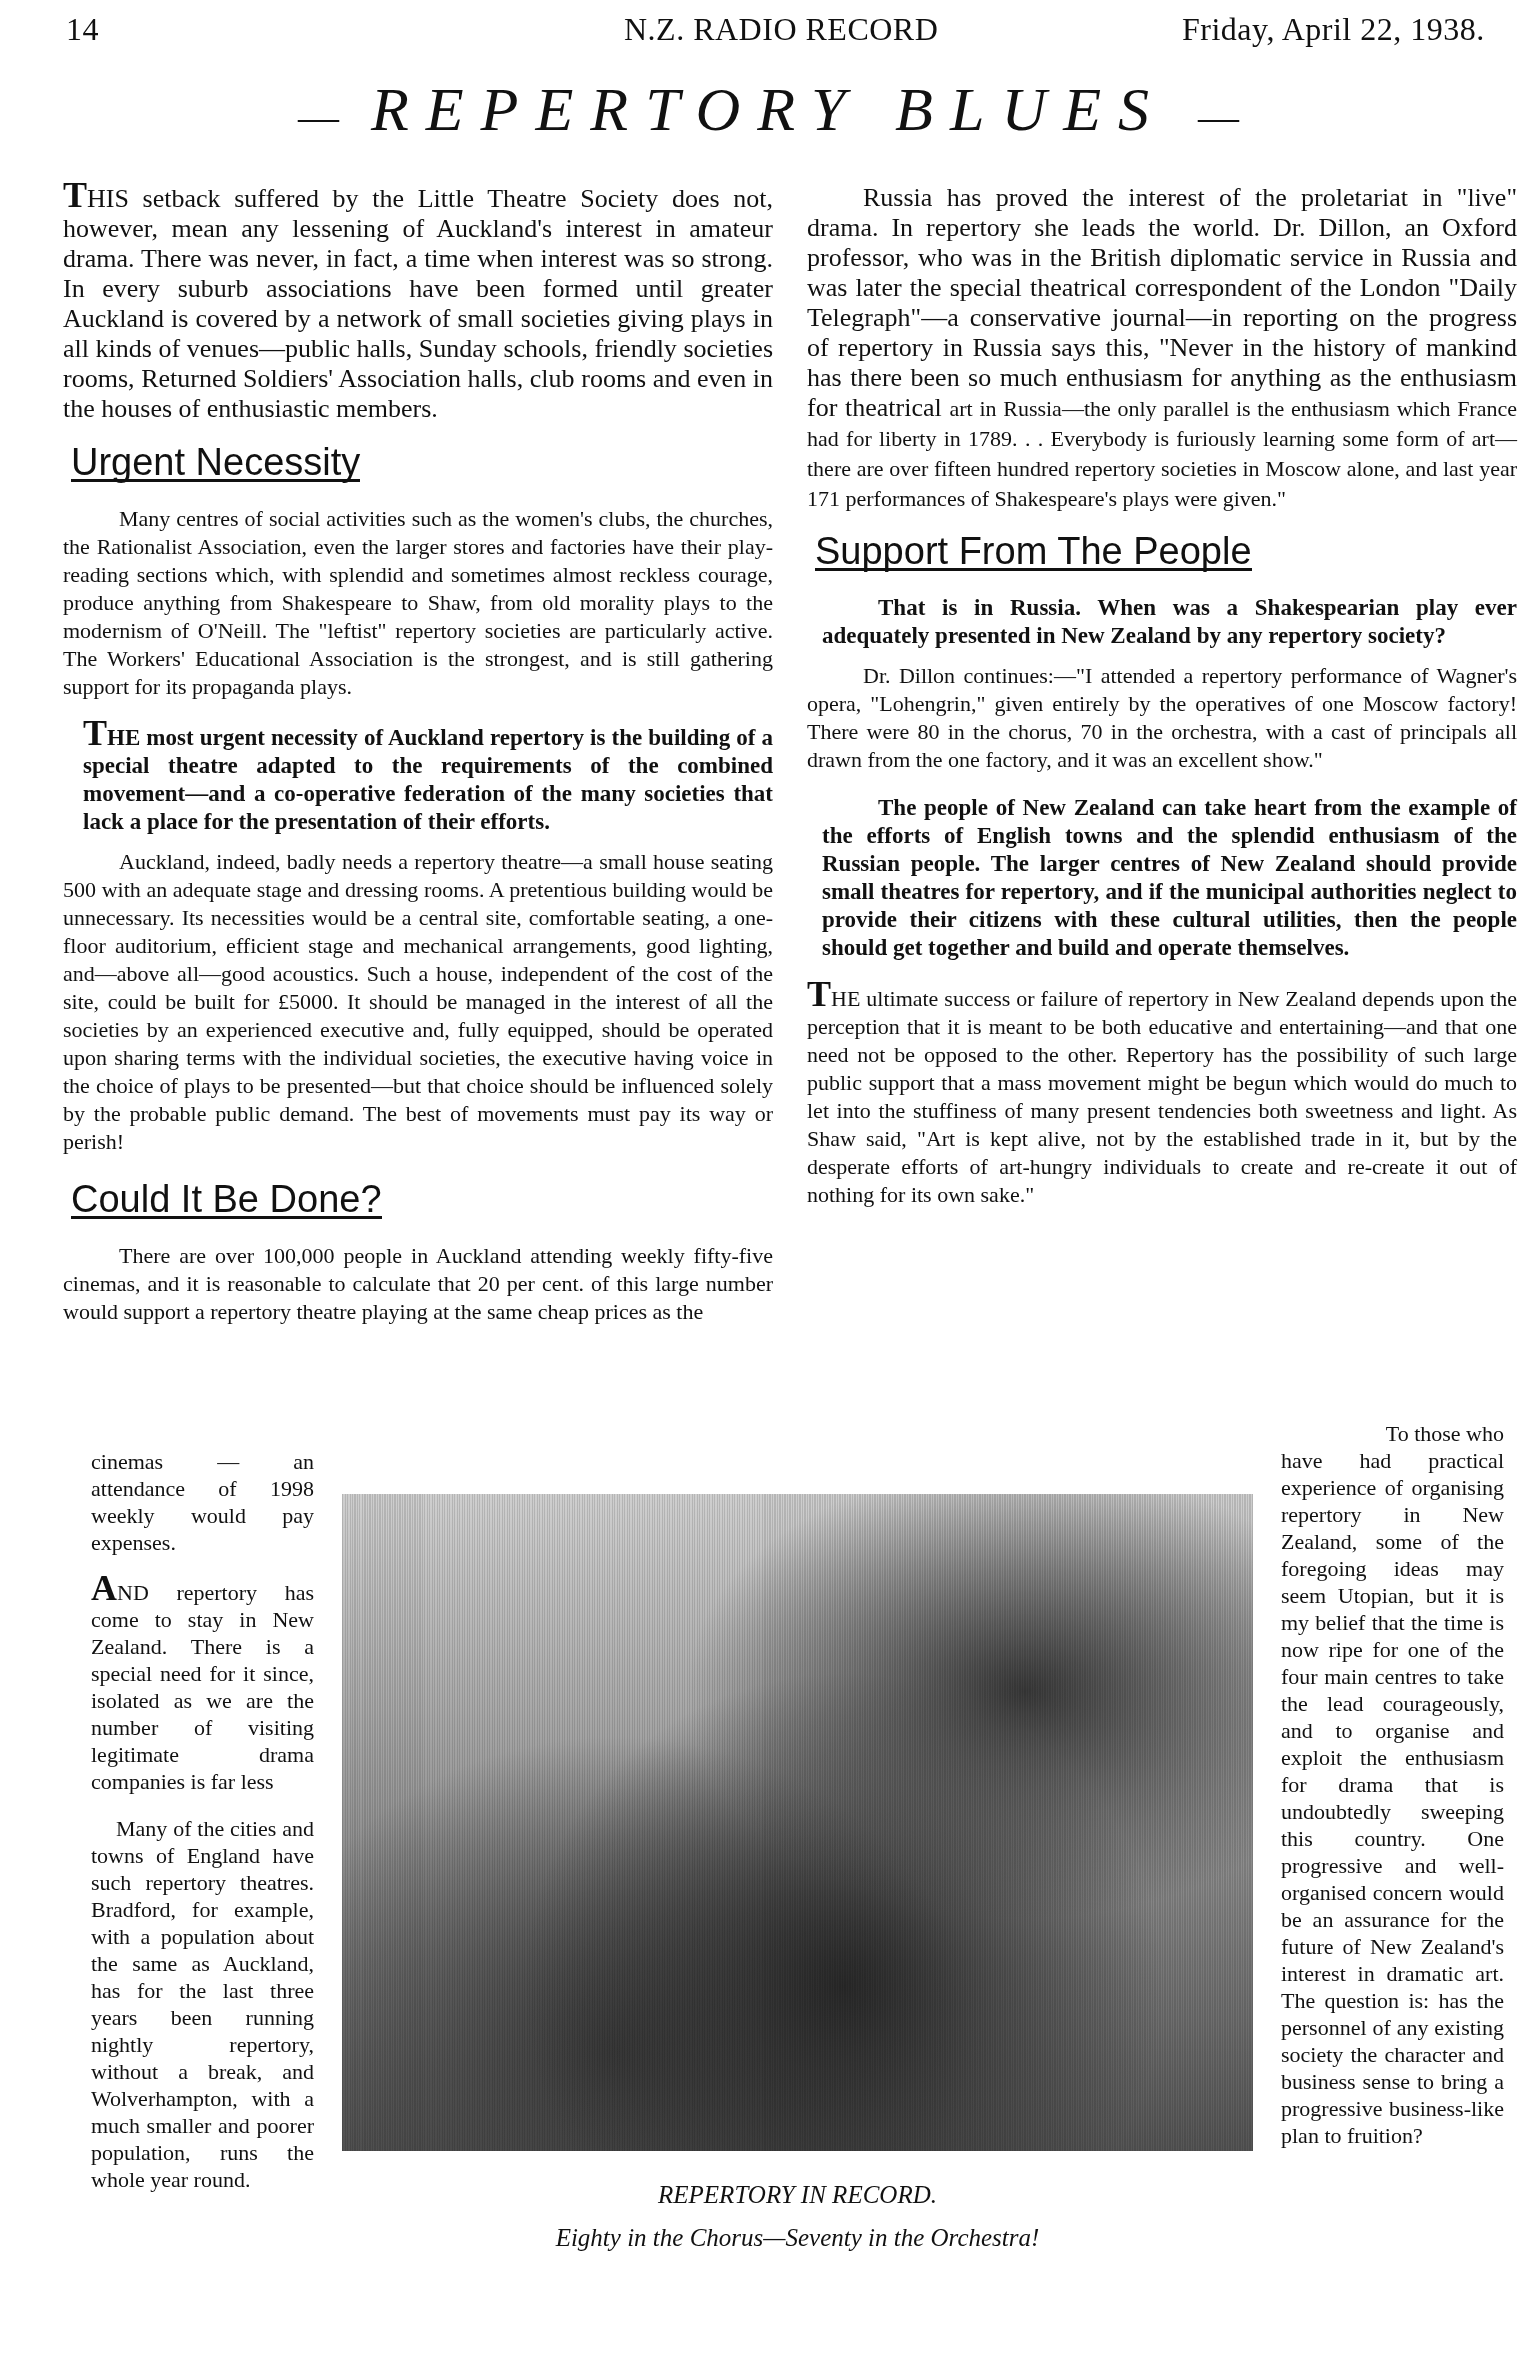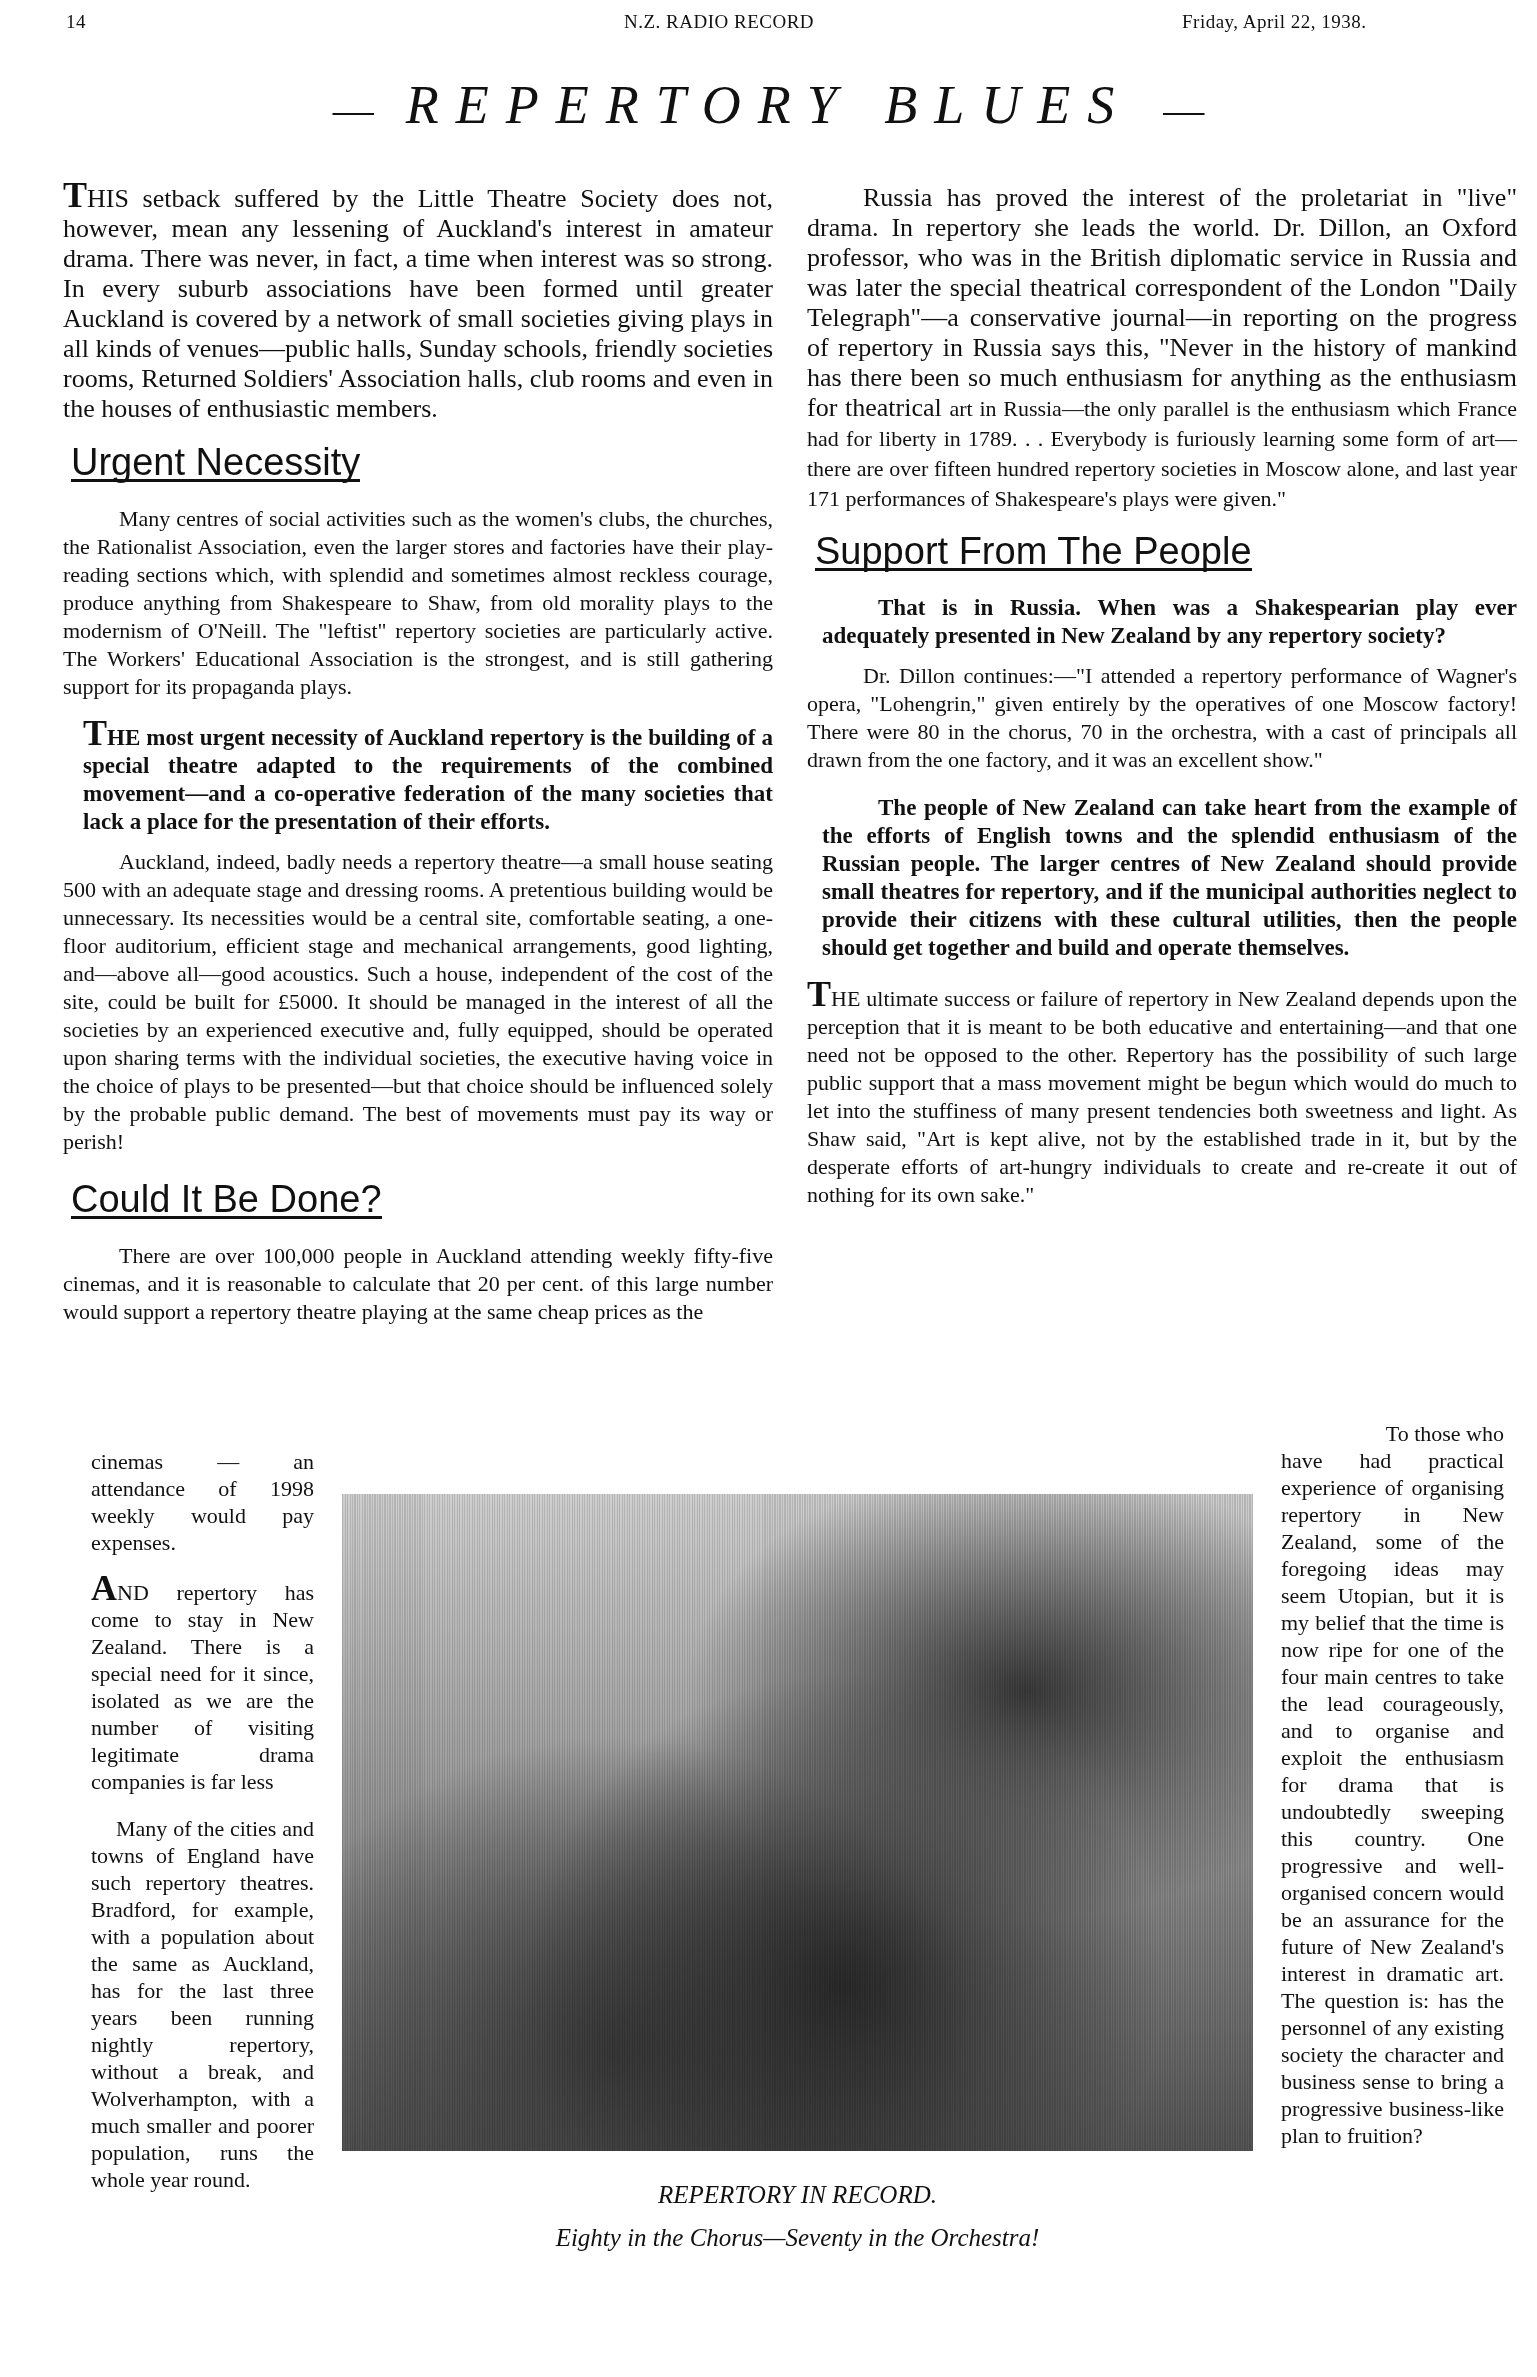--- a/index.html
+++ b/index.html
@@ -1,21 +1,21 @@
 <!DOCTYPE html>
 <html style="font-size:8px"><head>
 <meta charset="utf-8">
 <style>
   html, body { margin: 0; padding: 0; background: #ffffff; }
   body {
     width: 1537px; height: 2377px; position: relative; overflow: hidden;
     font-family: "Liberation Serif", "DejaVu Serif", serif; color: #111;
   }
   .abs { position: absolute; }
-  .mast { font-size: 19px; letter-spacing: 0.5px; }
+  .mast { font-size: 32px; letter-spacing: 0.5px; }
   .col-text { font-size: 26px; line-height: 30px; text-align: justify; }
   .col-text p { margin: 0 0 12px 0; text-indent: 56px; }
   .col-text p.noindent { text-indent: 0; }
   .bold { font-weight: bold; font-size: 23px; line-height: 28px; }
   .small { font-size: 22px; line-height: 28px; }
   .narrow { font-size: 22px; line-height: 27px; text-align: justify; }
   .narrow p { margin: 0 0 20px 0; text-indent: 25px; }
   .heading {
     font-family: "Liberation Sans", "DejaVu Sans", sans-serif;
     font-size: 38px; font-weight: normal; margin: 8px;
@@ -35,21 +35,21 @@
 </style>
 </head>
 <body>
 
 <div class="abs mast" style="left:66px; top:11px;">14</div>
 <div class="abs mast" style="left:624px; top:11px;">N.Z. RADIO RECORD</div>
 <div class="abs mast" style="left:1182px; top:11px;">Friday, April 22, 1938.</div>
 
 <div class="abs" style="left:0; top:74px; width:1537px; text-align:center;">
   <span class="dash">—</span>
-  <span style="font-size:54px; font-style:italic; letter-spacing:17px; margin:0 30px;">REPERTORY BLUES</span>
+  <span style="font-size:62px; font-style:italic; letter-spacing:17px; margin:0 30px;">REPERTORY BLUES</span>
   <span class="dash">—</span>
 </div>
 
 <div class="abs col-text" style="left:63px; top:183px; width:710px;">
   <p class="noindent"><span class="dropcap">T</span><span>HIS setback suffered by the Little Theatre Society does not, however, mean any lessening of Auckland's interest in amateur drama. There was never, in fact, a time when interest was so strong. In every suburb associations have been formed until greater Auckland is covered by a network of small societies giving plays in all kinds of venues—public halls, Sunday schools, friendly societies rooms, Returned Soldiers' Association halls, club rooms and even in the houses of enthusiastic members.</span></p>
 
   <div style="margin:15px 0 15px 0;"><h2 class="heading">Urgent Necessity</h2></div>
   <p class="small">Many centres of social activities such as the women's clubs, the churches, the Rationalist Association, even the larger stores and factories have their play-reading sections which, with splendid and sometimes almost reckless courage, produce anything from Shakespeare to Shaw, from old morality plays to the modernism of O'Neill. The "leftist" repertory societies are particularly active. The Workers' Educational Association is the strongest, and is still gathering support for its propaganda plays.</p>
 
   <p class="noindent bold" style="padding-left:20px; margin-top:20px;"><span class="dropcap">T</span><span>HE most urgent necessity of Auckland repertory is the building of a special theatre adapted to the requirements of the combined movement—and a co-operative federation of the many societies that lack a place for the presentation of their efforts.</span></p>

